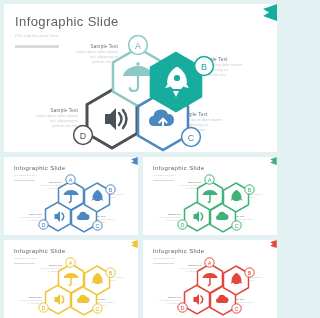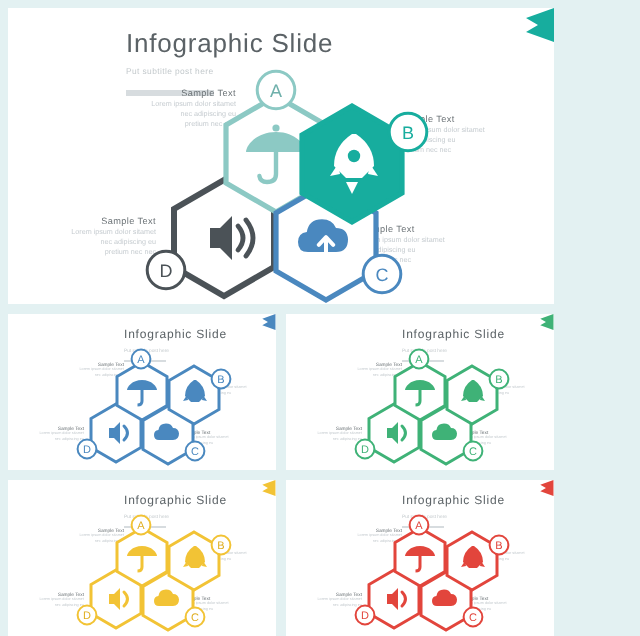--- a/index.html
+++ b/index.html
@@ -10,21 +10,21 @@
   }
   .stage{position:relative;width:281px;height:318px;box-sizing:border-box;padding:4px;}
 
   
   .slide{position:relative;background:#ffffff;box-sizing:border-box;overflow:hidden;}
   .main-slide{width:273px;height:148px;}
   .thumbs{display:flex;flex-wrap:wrap;gap:5px;margin-top:5px;width:273px;}
   .thumb{width:134px;height:78px;}
 
   
-  .hdr{position:absolute;left:10px;top:8px;margin-left:48px;}
+  .hdr{position:absolute;left:10px;top:8px;}
   .main-slide .hdr{left:11px;top:11px;}
   .title{
     color:#5b6266;font-weight:400;letter-spacing:.4px;white-space:nowrap;
   }
   .main-slide .title{font-size:13px;line-height:14px;}
   .thumb .title{font-size:6px;line-height:7px;}
   .subtitle{color:#c3c9cc;white-space:nowrap;}
   .main-slide .subtitle{font-size:4.2px;line-height:6px;margin-top:4px;letter-spacing:.2px;}
   .thumb .subtitle{font-size:2.4px;line-height:3px;margin-top:2px;}
   .rule{background:#d7dcdf;}

